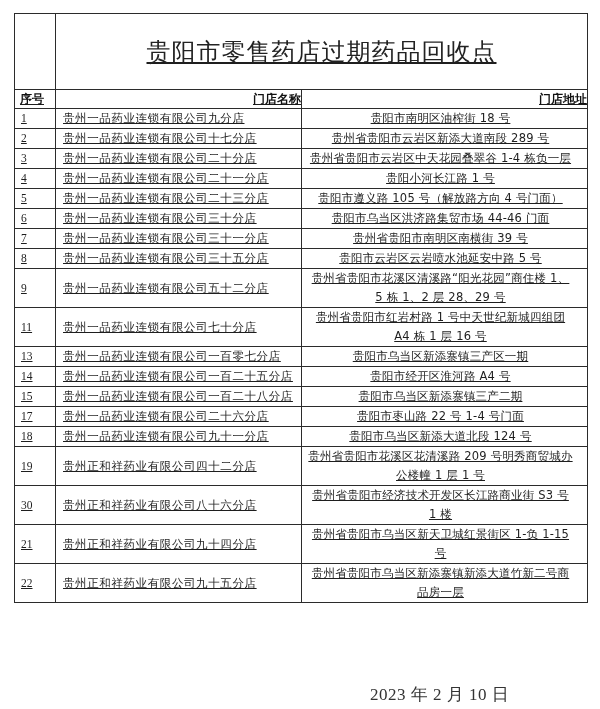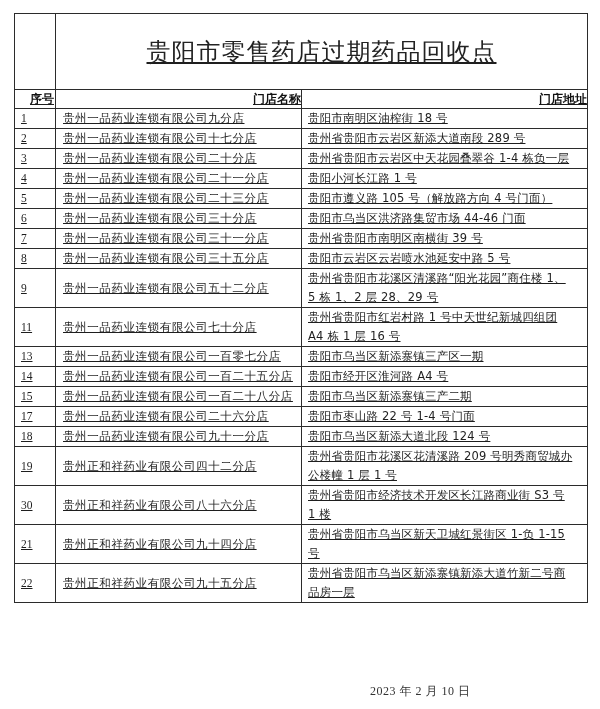--- a/index.html
+++ b/index.html
@@ -8,27 +8,27 @@
   .sheet { position: absolute; left: 14px; top: 13px; width: 573px;
            border-collapse: collapse; table-layout: fixed; text-decoration: underline; }
   .sheet td, .sheet th { border: 1px solid #2b2b2b; padding: 0; vertical-align: middle; }
   .sheet col.c1 { width: 41px; }
   .sheet col.c2 { width: 246px; }
   .sheet col.c3 { width: 286px; }
   .title-row td { height: 75px; }
   .title { text-align: center; font-family: "DejaVu Serif", "Liberation Serif", serif;
            font-size: 24px; letter-spacing: 1px; color: #222; }
   .head-row th { height: 18px; font-size: 12px; font-weight: bold; text-align: right; color: #111; }
-  .head-row th.no { text-align: left; padding-left: 15px; }
+  .head-row th.no { text-align: left; padding-left: 5px; }
   tr.r td { height: 18px; font-size: 11.5px; line-height: 19px; }
   tr.r.tall td { height: 38px; }
   td.no { padding-left: 6px; font-family: "Liberation Serif", "DejaVu Serif", serif; font-size: 12px; }
   td.name { padding-left: 7px; letter-spacing: 0.6px; white-space: nowrap; overflow: hidden; }
-  td.addr { padding-left: 6px; padding-right: 14px; letter-spacing: 0.2px; }
-  .date { position: absolute; left: 370px; top: 683px; font-size: 12px;
+  td.addr { padding-left: 6px; padding-right: 14px; letter-spacing: 0.2px; text-align: center; }
+  .date { position: absolute; left: 370px; top: 683px; font-size: 17px;
           font-family: "Liberation Serif", "DejaVu Serif", serif; color: #333; letter-spacing: 0.5px; }
 </style>
 </head>
 <body>
 
 <table class="sheet">
   <colgroup>
       <col class="c1">
       <col class="c2">
       <col class="c3">

